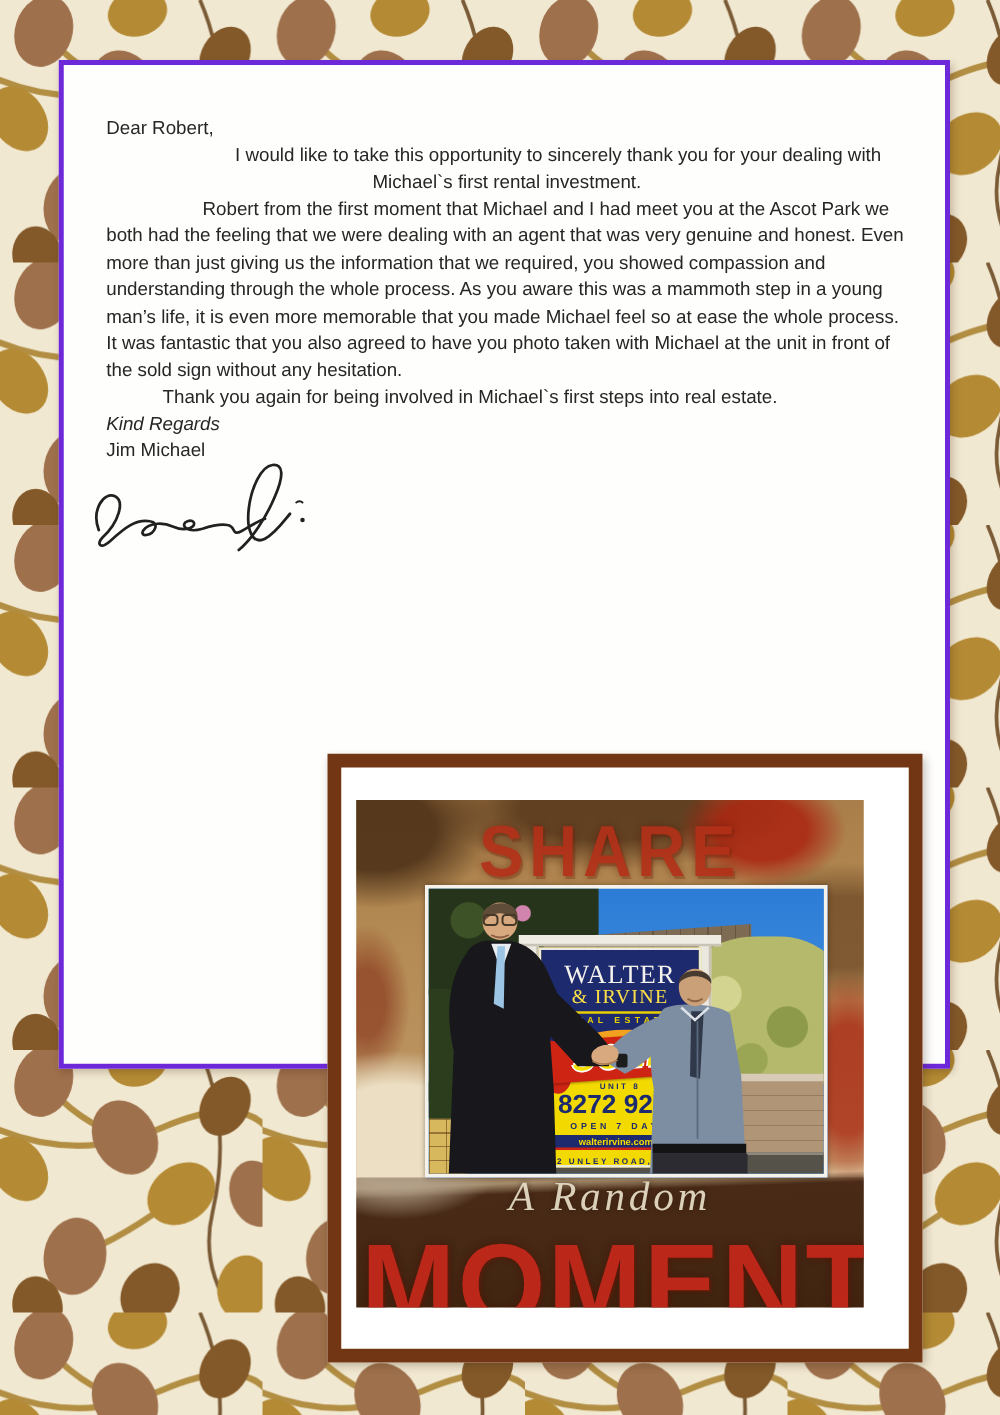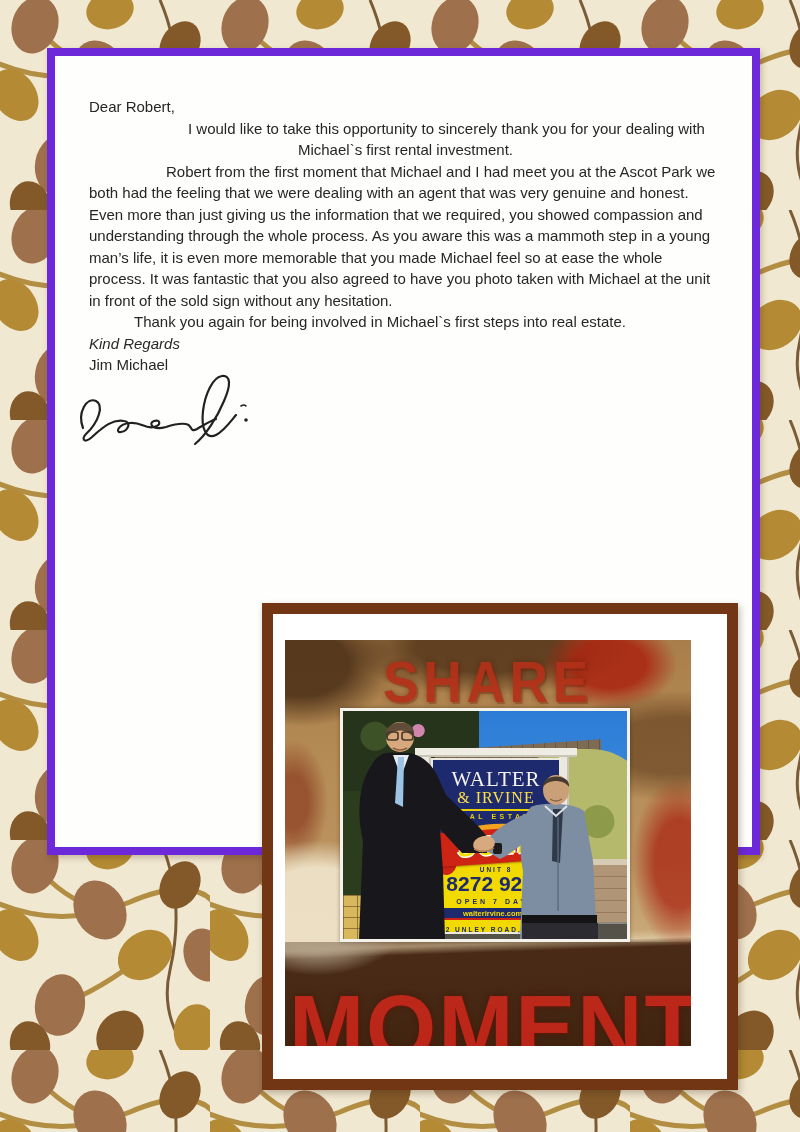--- a/index.html
+++ b/index.html
@@ -4,21 +4,21 @@
 <style>
   * { margin:0; padding:0; box-sizing:border-box; }
   html,body { width:800px; }
   body { font-family:"Liberation Sans", sans-serif; }
   .page { position:relative; width:800px; height:1132px; overflow:hidden; background:#f1e8d1; }
   .bg-svg { position:absolute; left:0; top:0; z-index:0; }
 
   
   .letter-sheet {
     position:absolute; left:47px; top:48px; width:713px; height:807px;
-    background:#fefefd; border:8px solid #6d28d9; z-index:1;
+    background:#fefefd; border:4px solid #6d28d9; z-index:1;
     box-shadow:2px 3px 6px rgba(70,40,15,.25);
   }
   .letter-content {
     padding:40px 30px 0 34px; font-size:15px; line-height:21.5px; color:#262626;
   }
   .letter-content p { margin:0; }
   .p-salutation { margin-top:0; }
   .p-1 { margin-top:22px; text-indent:82px;text-align:center; }
   .p-2 { margin-top:46px; text-indent:77px; }
   .p-3 { margin-top:46px; text-indent:70px; }
@@ -63,21 +63,21 @@
   }
   .word-moment {
     position:absolute; left:0; top:336px; width:100%; text-align:center;
     font-size:92px; font-weight:bold; letter-spacing:2px; color:#c2271a;
     transform:scaleX(.98); opacity:.95;
     text-shadow:0 0 8px rgba(70,15,5,.6), 2px 2px 0 rgba(120,30,10,.4);
   }
 
   
   .photo {
-    position:absolute; left:55px; top:68px; width:290px; height:234px;
+    position:absolute; left:55px; top:68px; width:322px; height:234px;
     border:3px solid #f4f2ea; background:#2f80d8; overflow:hidden; z-index:3;
     box-shadow:0 0 4px rgba(30,15,5,.4);
     padding-left:43px;
   }
   .photo > div { position:absolute; }
   .sky { inset:0; background:linear-gradient(#2c7cd6, #4b95e2 70%, #6aa8e6); }
   .foliage-left {
     left:-24px; top:-14px; width:160px; height:112px; background:#25341a;
     border-radius:0 0 55% 45%;
     background-image:
@@ -193,20 +193,21 @@
           <path d="M168 36 q 3 -2 5 0" stroke-width="1.6"></path>
         </g>
       </svg>
     </div>
   </div>
 
   <div class="photo-frame">
     <div class="artwork">
       <div class="word-share">SHARE</div>
       <div class="art-bottom"></div>
+      <div class="word-random">A Random</div>
       <div class="word-moment">MOMENT</div>
 
       <div class="photo">
         <div class="sky"></div>
         <div class="foliage-left"></div>
         <div class="roof"></div>
         <div class="roof-shadow"></div>
         <div class="bush-right"></div>
         <div class="wall"></div>
         <div class="ground"></div>

